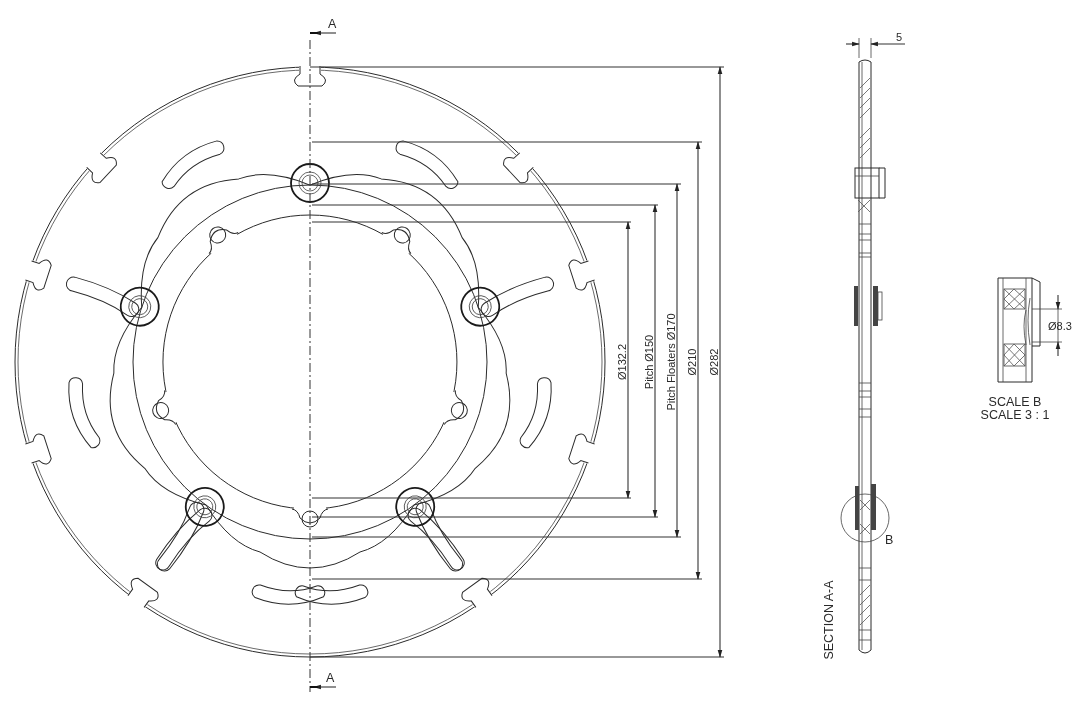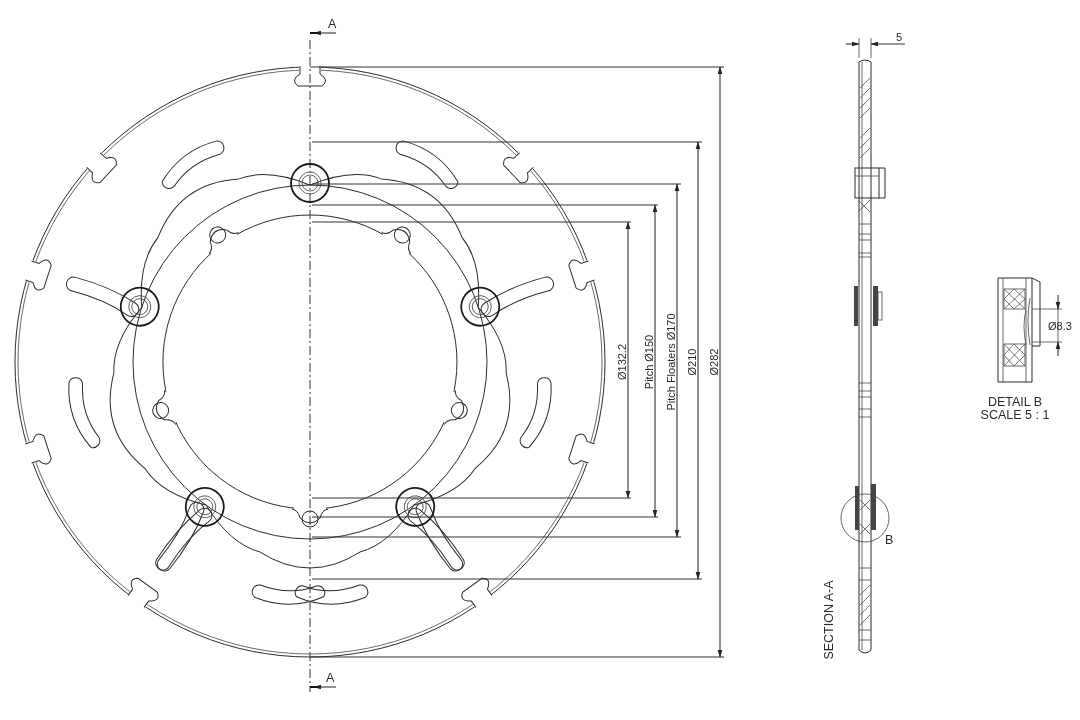--- a/index.html
+++ b/index.html
@@ -313,15 +313,15 @@
     <line class="thin" x1="1032" y1="309" x2="1062" y2="309"></line>
     <line class="thin" x1="1032" y1="342" x2="1062" y2="342"></line>
     <line class="dim" x1="1058" y1="295" x2="1058" y2="309" marker-end="url(#arr)"></line>
     <line class="dim" x1="1058" y1="356" x2="1058" y2="342" marker-end="url(#arr)"></line>
     <line class="thin" x1="1058" y1="309" x2="1058" y2="342"></line>
   </g>
   <text class="lbl" x="1048" y="330">Ø8.3</text>
 </svg>
 
 <div class="detail-title">
-  <div>DETAIL B</div>
-  <div>SCALE 5 : 1</div>
+  <div>SCALE B</div>
+  <div>SCALE 3 : 1</div>
 </div>
 
 </body></html>

